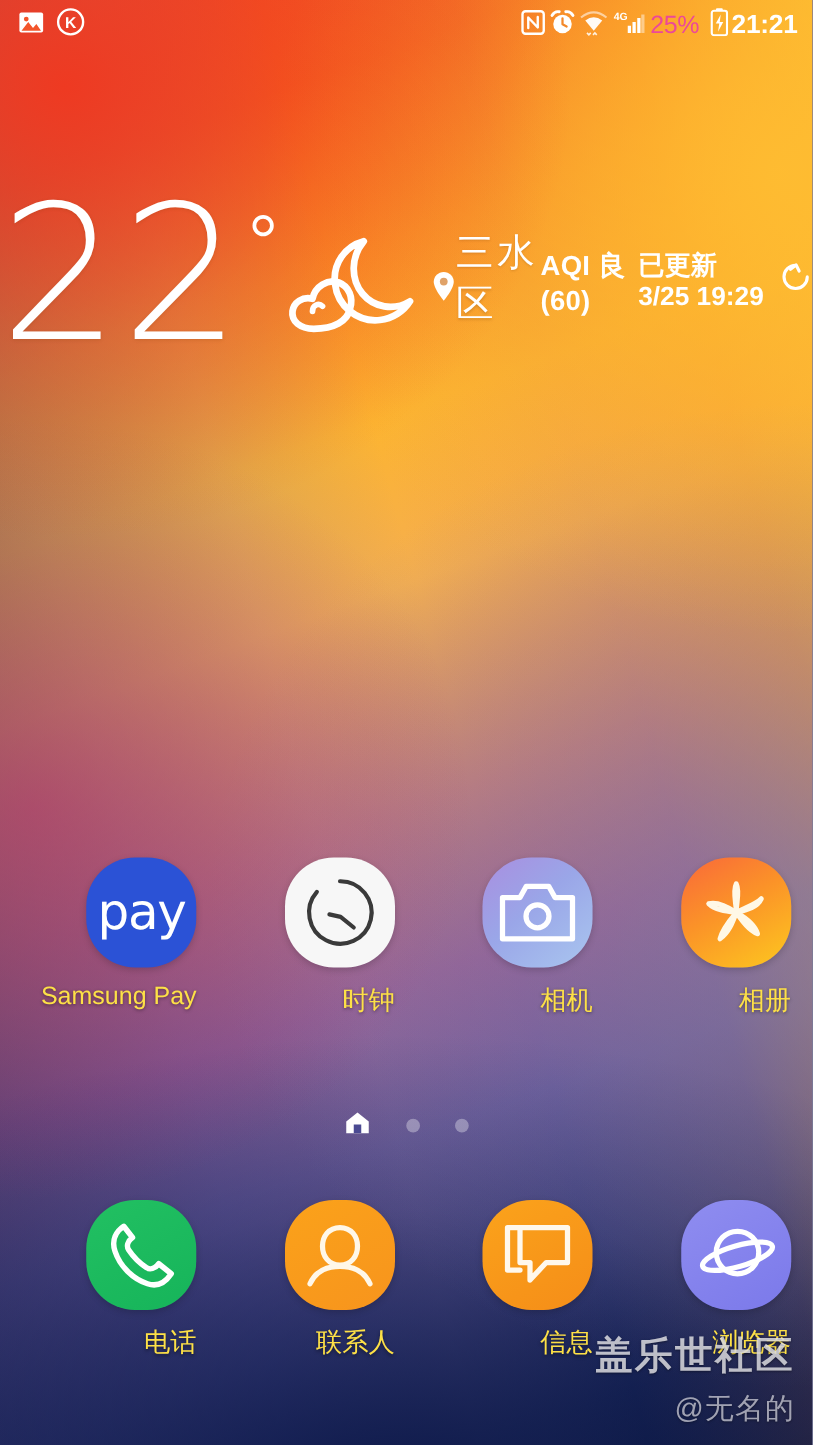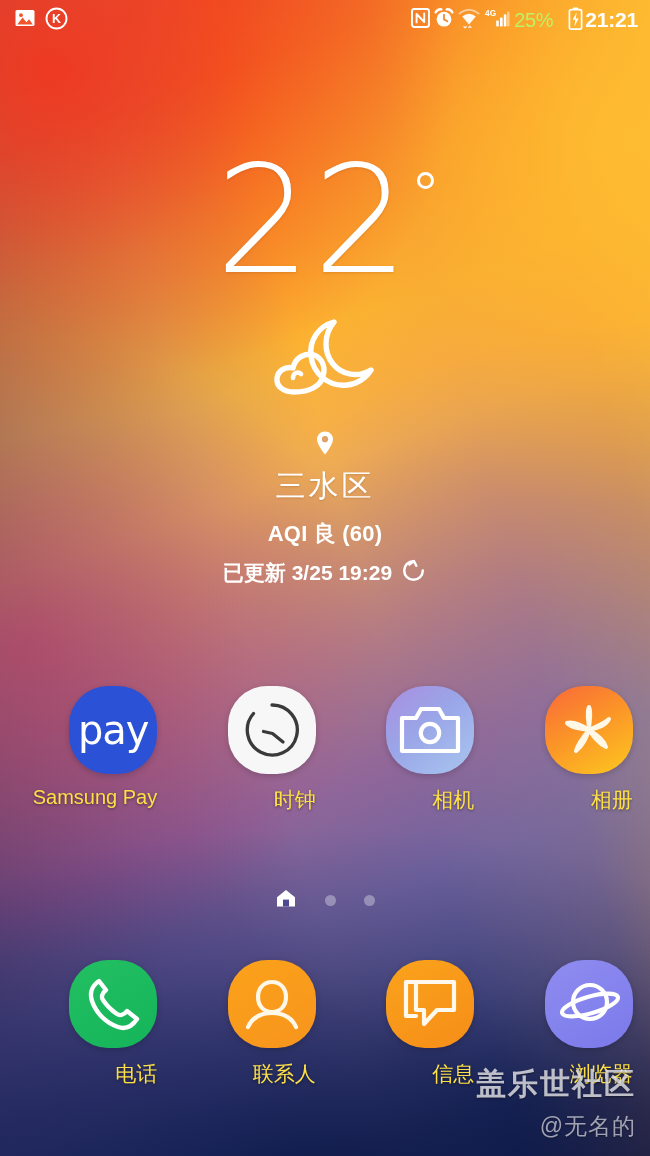--- a/index.html
+++ b/index.html
@@ -57,32 +57,31 @@
     position:absolute; top:0; left:0; right:0; height:40px;
     display:flex; align-items:center;
     padding:0 12px 0 14px;
     color:#fff;
   }
   #status-left { display:flex; align-items:center; gap:9px; }
   #status-right { margin-left:auto; display:flex; align-items:center; gap:2px; }
   .sicon { display:block; }
   #battery-pct {
     font-size:20px; font-weight:400; letter-spacing:-0.3px;
-    color:#bef264; margin:0 13px 0 2px;
+    color:#ec4899; margin:0 7px 0 2px;
   }
   #clock-text {
     font-size:21px; font-weight:700; letter-spacing:-0.2px; color:#fff;
   }
 
   
   #weather {
     position:absolute; top:150px; left:0; right:0;
-    display:flex; flex-direction:column; align-items:center;
+    display:flex; flex-direction:row; align-items:center;
     color:#fff;
-    text-align:center;
   }
   #temp-row {
     display:flex; align-items:flex-start;
     height:140px;
   }
   #temp-value {
     font-family:"DejaVu Sans","Liberation Sans",sans-serif;
     font-size:150px; line-height:140px; font-weight:100;
     letter-spacing:2px;
     color:#fff;

